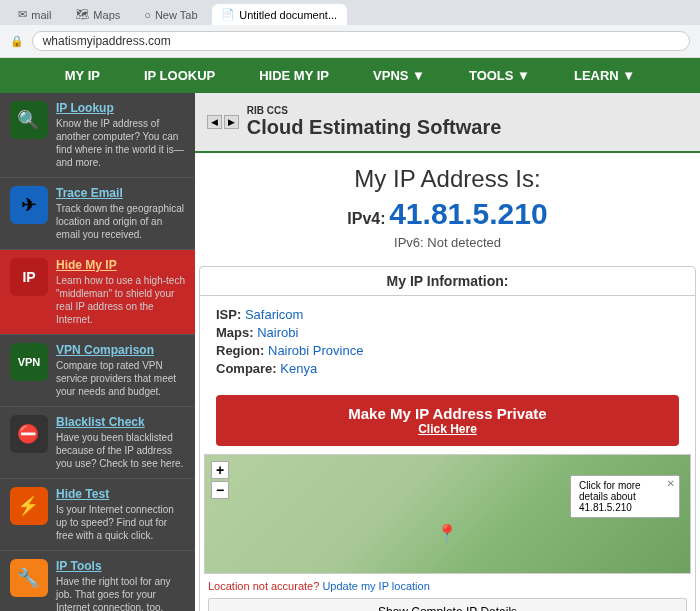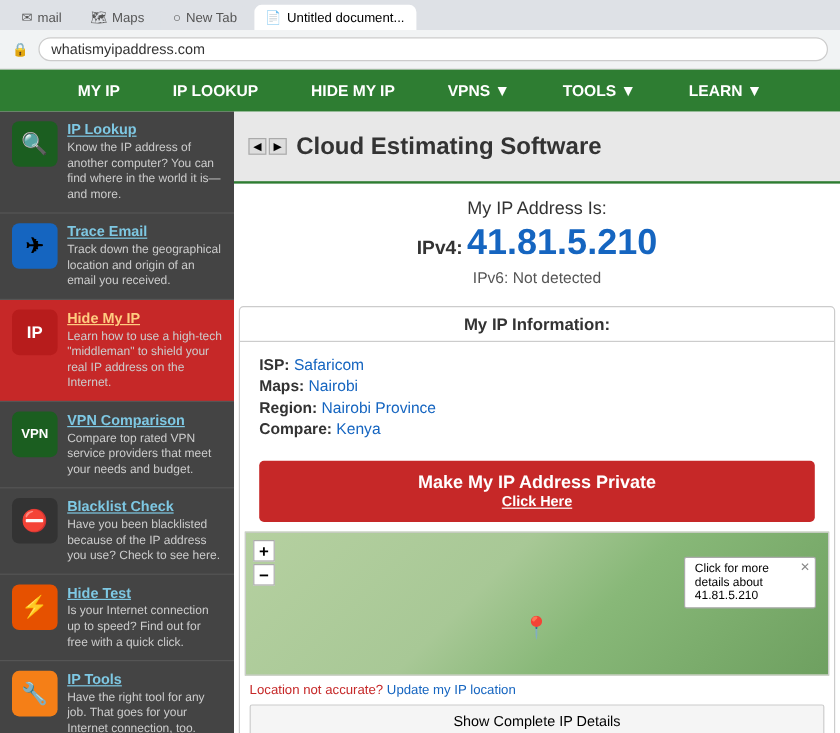--- a/index.html
+++ b/index.html
@@ -139,21 +139,21 @@
       font-size: 9px;
       padding: 1px 3px;
       cursor: pointer;
     }
 
     
     .ip-section {
       padding: 12px 16px 8px;
     }
     .ip-title {
-      font-size: 15px;
+      font-size: 24px;
       color: #333;
       font-weight: normal;
       text-align: center;
     }
     .ip-address {
       font-size: 30px;
       font-weight: bold;
       color: #1565c0;
       text-align: center;
       margin-top: 15px;
@@ -385,20 +385,21 @@
   </div>
 
   <div class="content">
 
     <div class="ad-banner">
       <div class="ad-nav-btns">
         <div class="ad-nav-btn">◀</div>
         <div class="ad-nav-btn">▶</div>
       </div>
       <div>
+        <div class="ad-title">RIB CCS</div>
         <div class="ad-main">Cloud Estimating Software</div>
       </div>
     </div>
 
     <div class="ip-section">
       <div class="ip-title">My IP Address Is:</div>
       <div style="text-align:center; margin: 4px 0;">
         <span class="ip-prefix">IPv4:</span>
         <span class="ip-address">41.81.5.210</span>
       </div>

